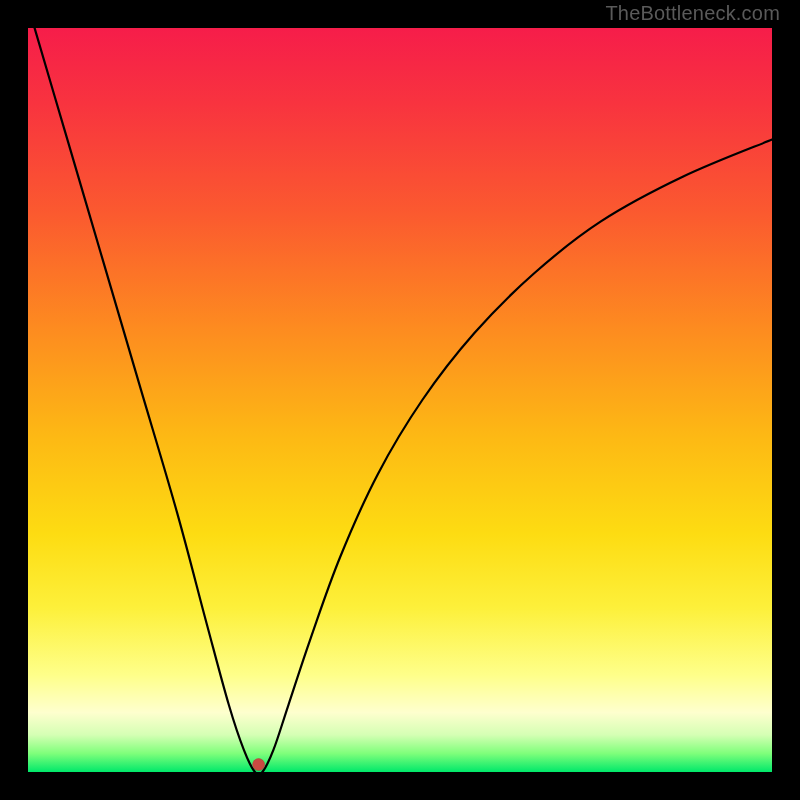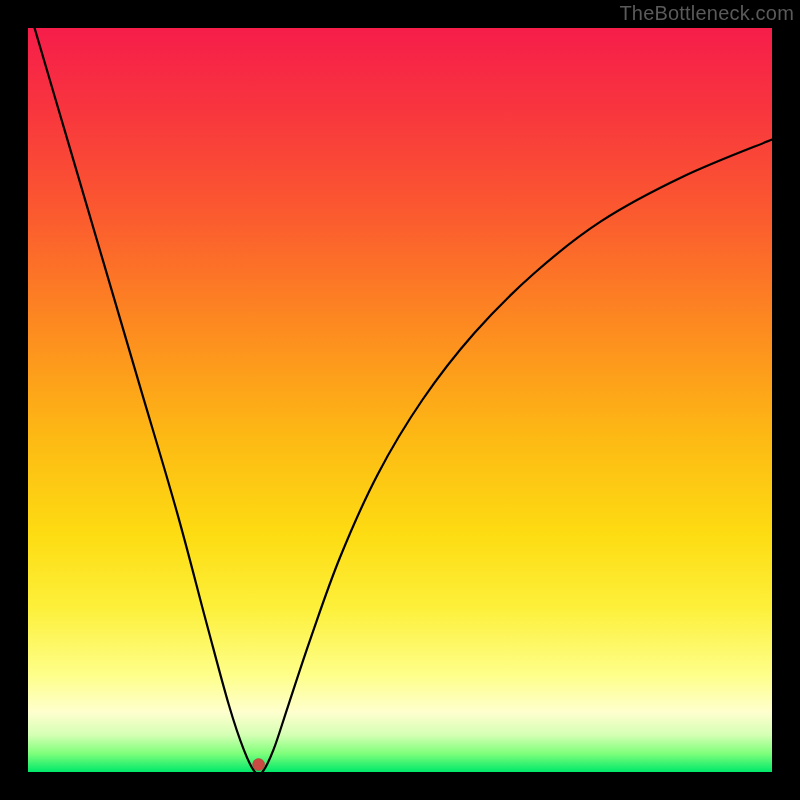--- a/index.html
+++ b/index.html
@@ -36,21 +36,21 @@
       #feff8a 87%,
       #feffce 92%,
       #d5ffb4 95%,
       #7fff7b 97.5%,
       #00e86a 100%
     );
   }
   .watermark {
     position: absolute;
     top: 2px;
-    right: 6px;
+    right: 20px;
     color: #5a5a5a;
     font-size: 20px;
     font-weight: 500;
     letter-spacing: 0.2px;
     user-select: none;
   }
   svg.curve {
     position: absolute;
     left: 0;
     top: 0;

